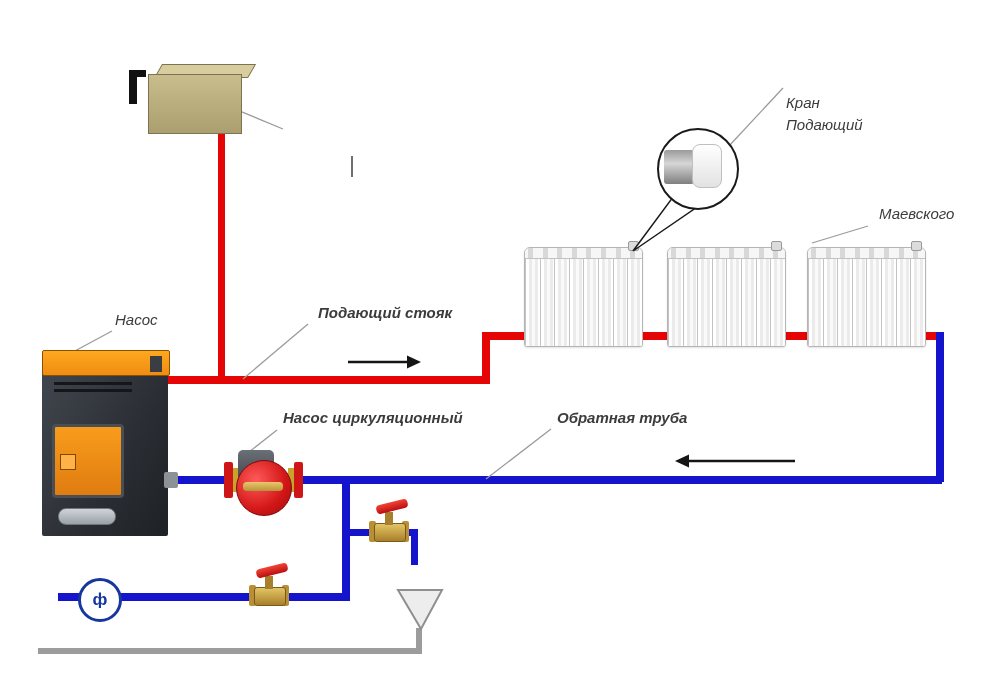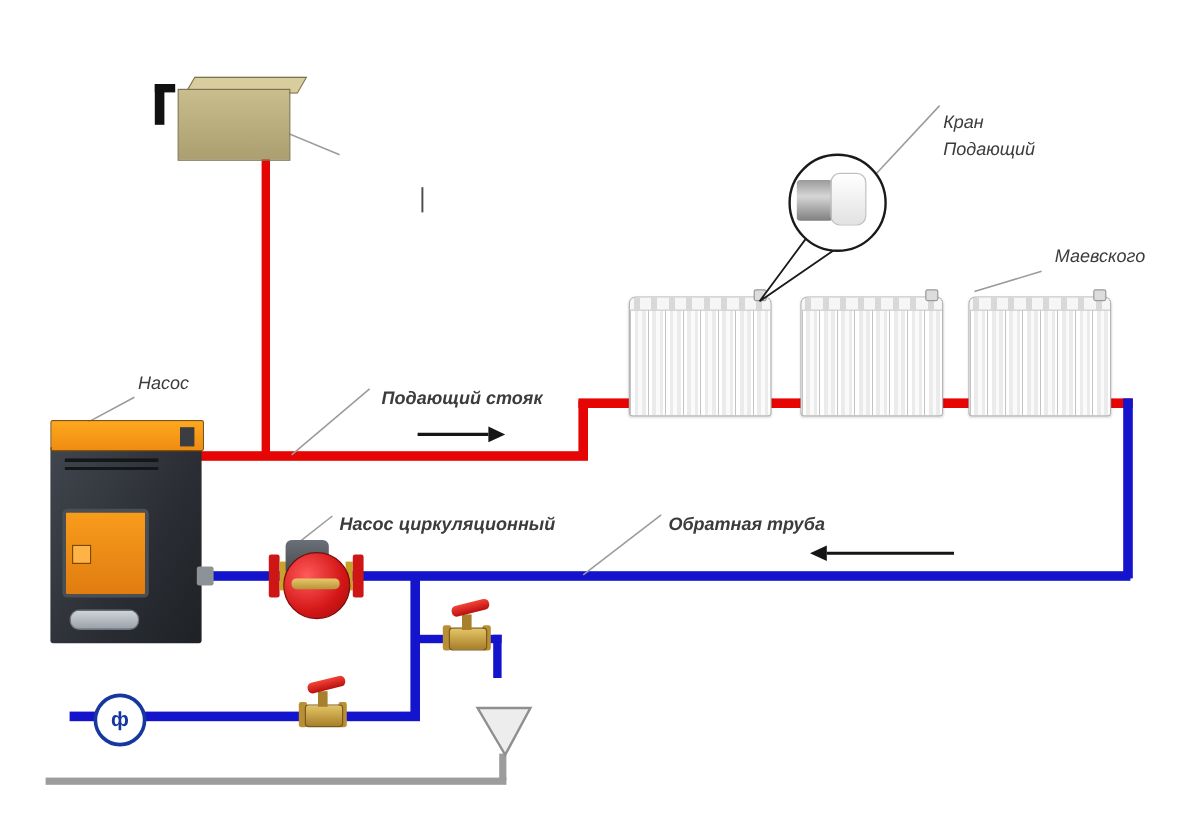--- a/index.html
+++ b/index.html
@@ -74,21 +74,21 @@
   .callout-circle{left:657px;top:128px;width:78px;height:78px;border:2px solid #1a1a1a;border-radius:50%;
                   background:#fff;z-index:6;}
   .mv-hex{left:664px;top:150px;width:30px;height:34px;border-radius:3px;z-index:7;
           background:linear-gradient(180deg,#9a9a9a,#d6d6d6 40%,#7f7f7f);}
   .mv-cap{left:692px;top:144px;width:28px;height:42px;border:1px solid #c0c0c0;border-radius:8px;z-index:7;
           background:linear-gradient(180deg,#ffffff,#e2e2e2);}
 
   
   .lbl{position:absolute;z-index:9;font-style:italic;font-size:15px;line-height:22px;
        color:#3c3c3c;white-space:nowrap;}
-  .lbl.bold{font-weight:bold;margin-top:20px;}
+  .lbl.bold{font-weight:bold;}
 
   svg.overlay{position:absolute;left:0;top:0;z-index:4;pointer-events:none;}
 </style>
 </head>
 <body>
 
 <div class="stage">
 
   <div class="pipe red" style="left:218px;top:126px;width:7px;height:254px;"></div>
   <div class="pipe red" style="left:155px;top:376px;width:335px;height:8px;"></div>

